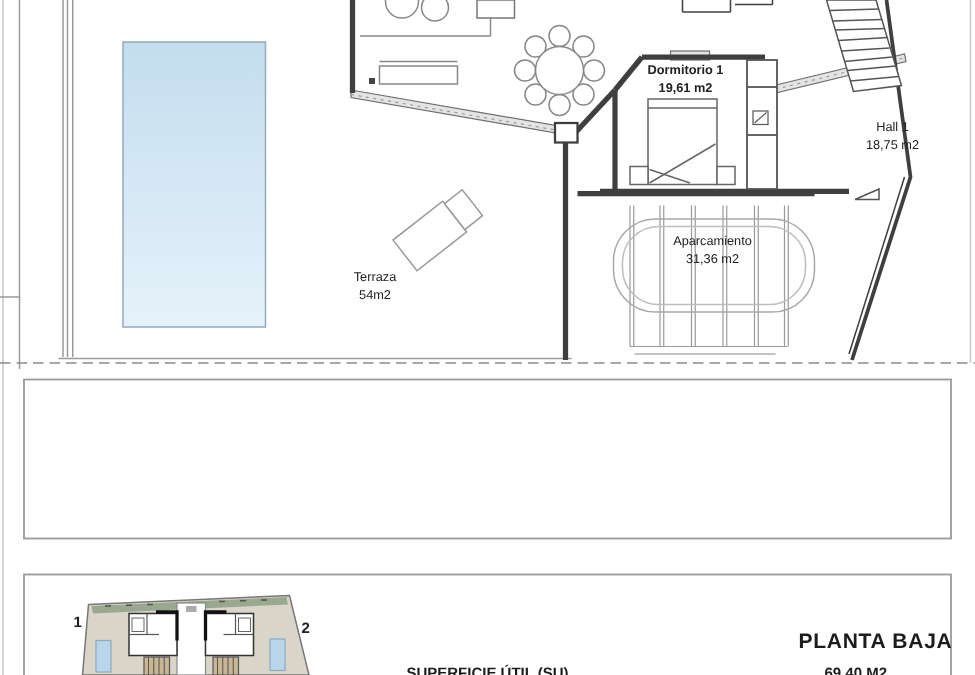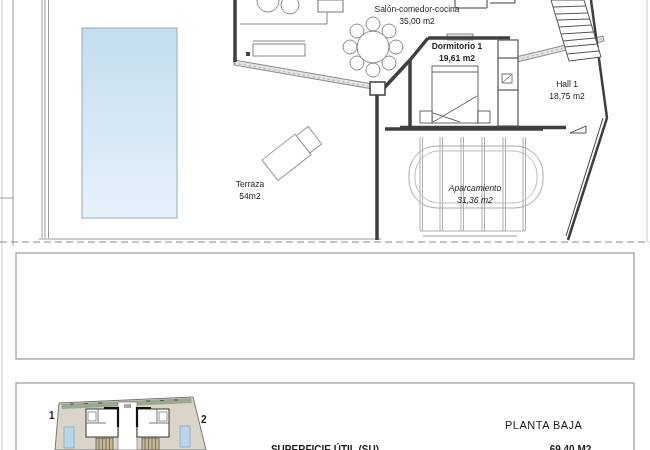--- a/index.html
+++ b/index.html
@@ -2,22 +2,22 @@
 <html><head>
 <meta charset="utf-8">
 <style>
   html,body{margin:0;padding:0;background:#fff;}
   #page{position:relative;width:650px;height:450px;overflow:hidden;background:#fff;
         font-family:"Liberation Sans", sans-serif;}
   svg{position:absolute;left:0;top:0;}
   .label{position:absolute;text-align:center;font-size:8.5px;color:#222;line-height:1.4;}
   .label .nm,.label .ar{white-space:nowrap;}
   .unit-num{position:absolute;font-size:10px;font-weight:bold;color:#222;}
-  .plan-title{position:absolute;left:505px;top:419px;width:130px;text-align:left;
-              font-size:11px;font-weight:normal;color:#1c1c1c;letter-spacing:.5px;}
+  .plan-title{position:absolute;left:505px;top:419px;width:130px;text-align:right;
+              font-size:14px;font-weight:bold;color:#1c1c1c;letter-spacing:.5px;}
   .surf-label{position:absolute;left:255px;top:444px;width:140px;text-align:center;
               font-size:10px;font-weight:bold;color:#1c1c1c;}
   .surf-value{position:absolute;left:518px;top:444px;width:105px;text-align:center;
               font-size:10px;font-weight:bold;color:#1c1c1c;}
 </style>
 </head>
 <body>
 
 <div id="page">
 
@@ -203,37 +203,33 @@
             <line x1="148.5" y1="438" x2="148.5" y2="450"></line>
         <line x1="152" y1="438" x2="152" y2="450"></line>
             <line x1="155.5" y1="438" x2="155.5" y2="450"></line>
       </g>
     </g>
     <rect x="64" y="427" width="10" height="21" stroke="#8aa9c0" stroke-width="0.8" fill="#b9d5e9"></rect>
     <rect x="180" y="426" width="10" height="21" stroke="#8aa9c0" stroke-width="0.8" fill="#b9d5e9"></rect>
   </g>
 </svg>
 
-<div class="label" style="left:357px;top:4px;width:120px;">
-  <div class="nm">Salón-comedor-cocina</div>
-  <div class="ar">35,00 m2</div>
-</div>
 <div class="label" style="left:412px;top:41px;width:90px;font-weight:bold;">
   <div class="nm">Dormitorio 1</div>
   <div class="ar">19,61 m2</div>
 </div>
-<div class="label" style="left:527px;top:79px;width:80px;">
+<div class="label" style="left:555px;top:79px;width:80px;">
   <div class="nm">Hall 1</div>
   <div class="ar">18,75 m2</div>
 </div>
 <div class="label" style="left:215px;top:179px;width:70px;">
   <div class="nm">Terraza</div>
   <div class="ar">54m2</div>
 </div>
-<div class="label" style="left:425px;top:183px;width:100px;font-style:italic;">
+<div class="label" style="left:425px;top:155px;width:100px;">
   <div class="nm">Aparcamiento</div>
   <div class="ar">31,36 m2</div>
 </div>
 
 <div class="unit-num" style="left:49px;top:410px;">1</div>
 <div class="unit-num" style="left:201px;top:414px;">2</div>
 <div class="plan-title">PLANTA BAJA</div>
 <div class="surf-label">SUPERFICIE ÚTIL (SU)</div>
 <div class="surf-value">69,40 M2</div>
 

